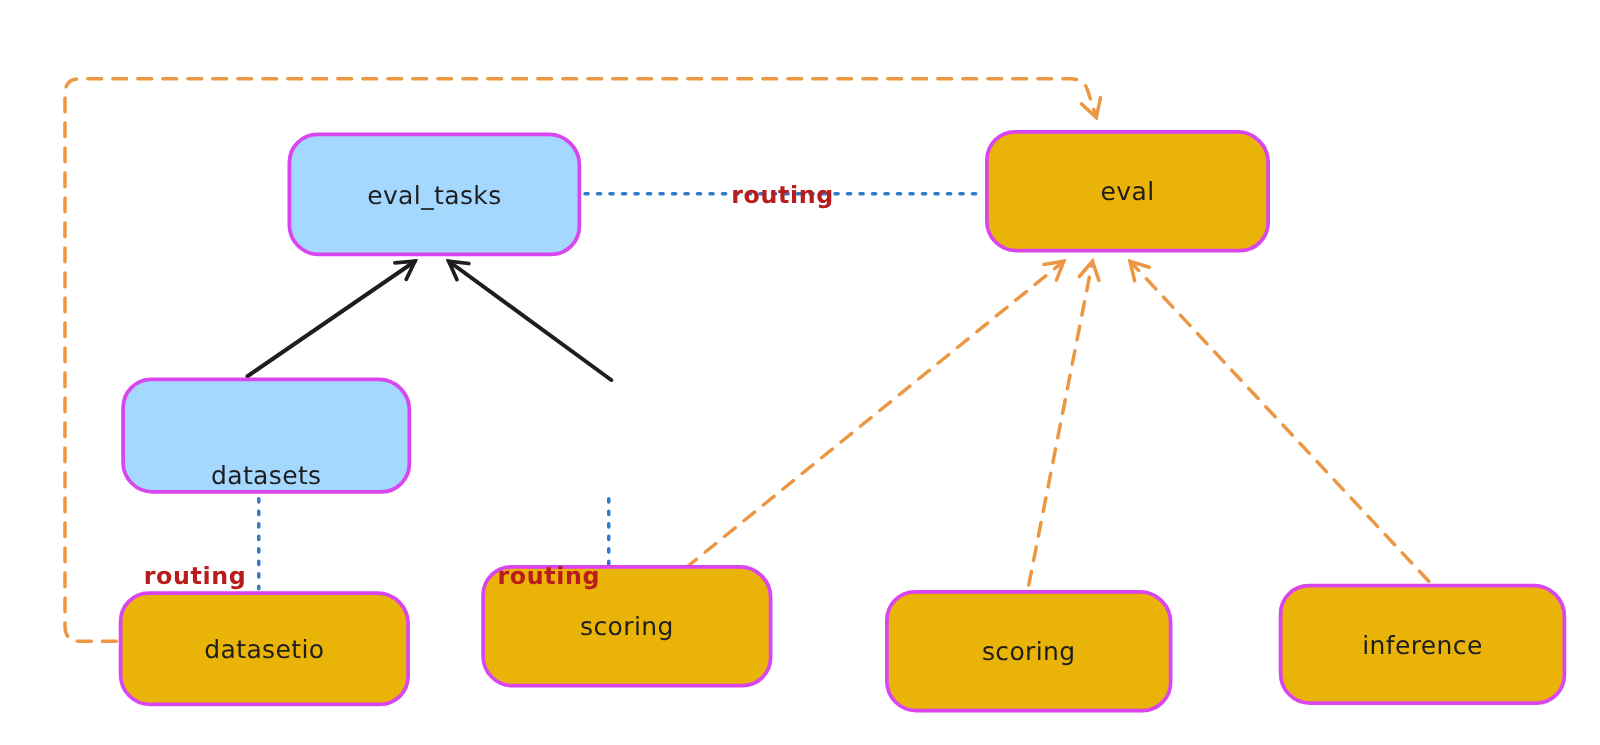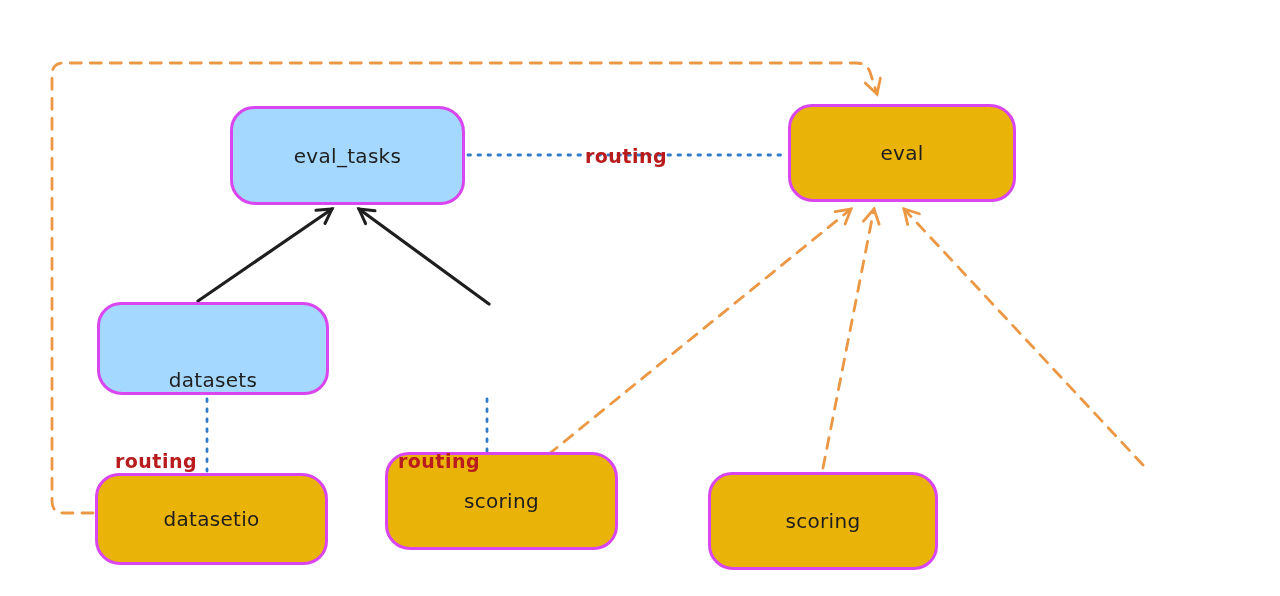--- a/index.html
+++ b/index.html
@@ -113,18 +113,21 @@
   </div>
 
   <div class="node green scoring">
     <span>scoring</span>
   </div>
 
   <div class="node green agents">
     <span>scoring</span>
   </div>
 
+  <div class="node green inference">
+    <span>inference</span>
+  </div>
 
   <div class="edge-label mid">routing</div>
   <div class="edge-label left">routing</div>
   <div class="edge-label center">routing</div>
 
 </div>
 
 </body></html>

